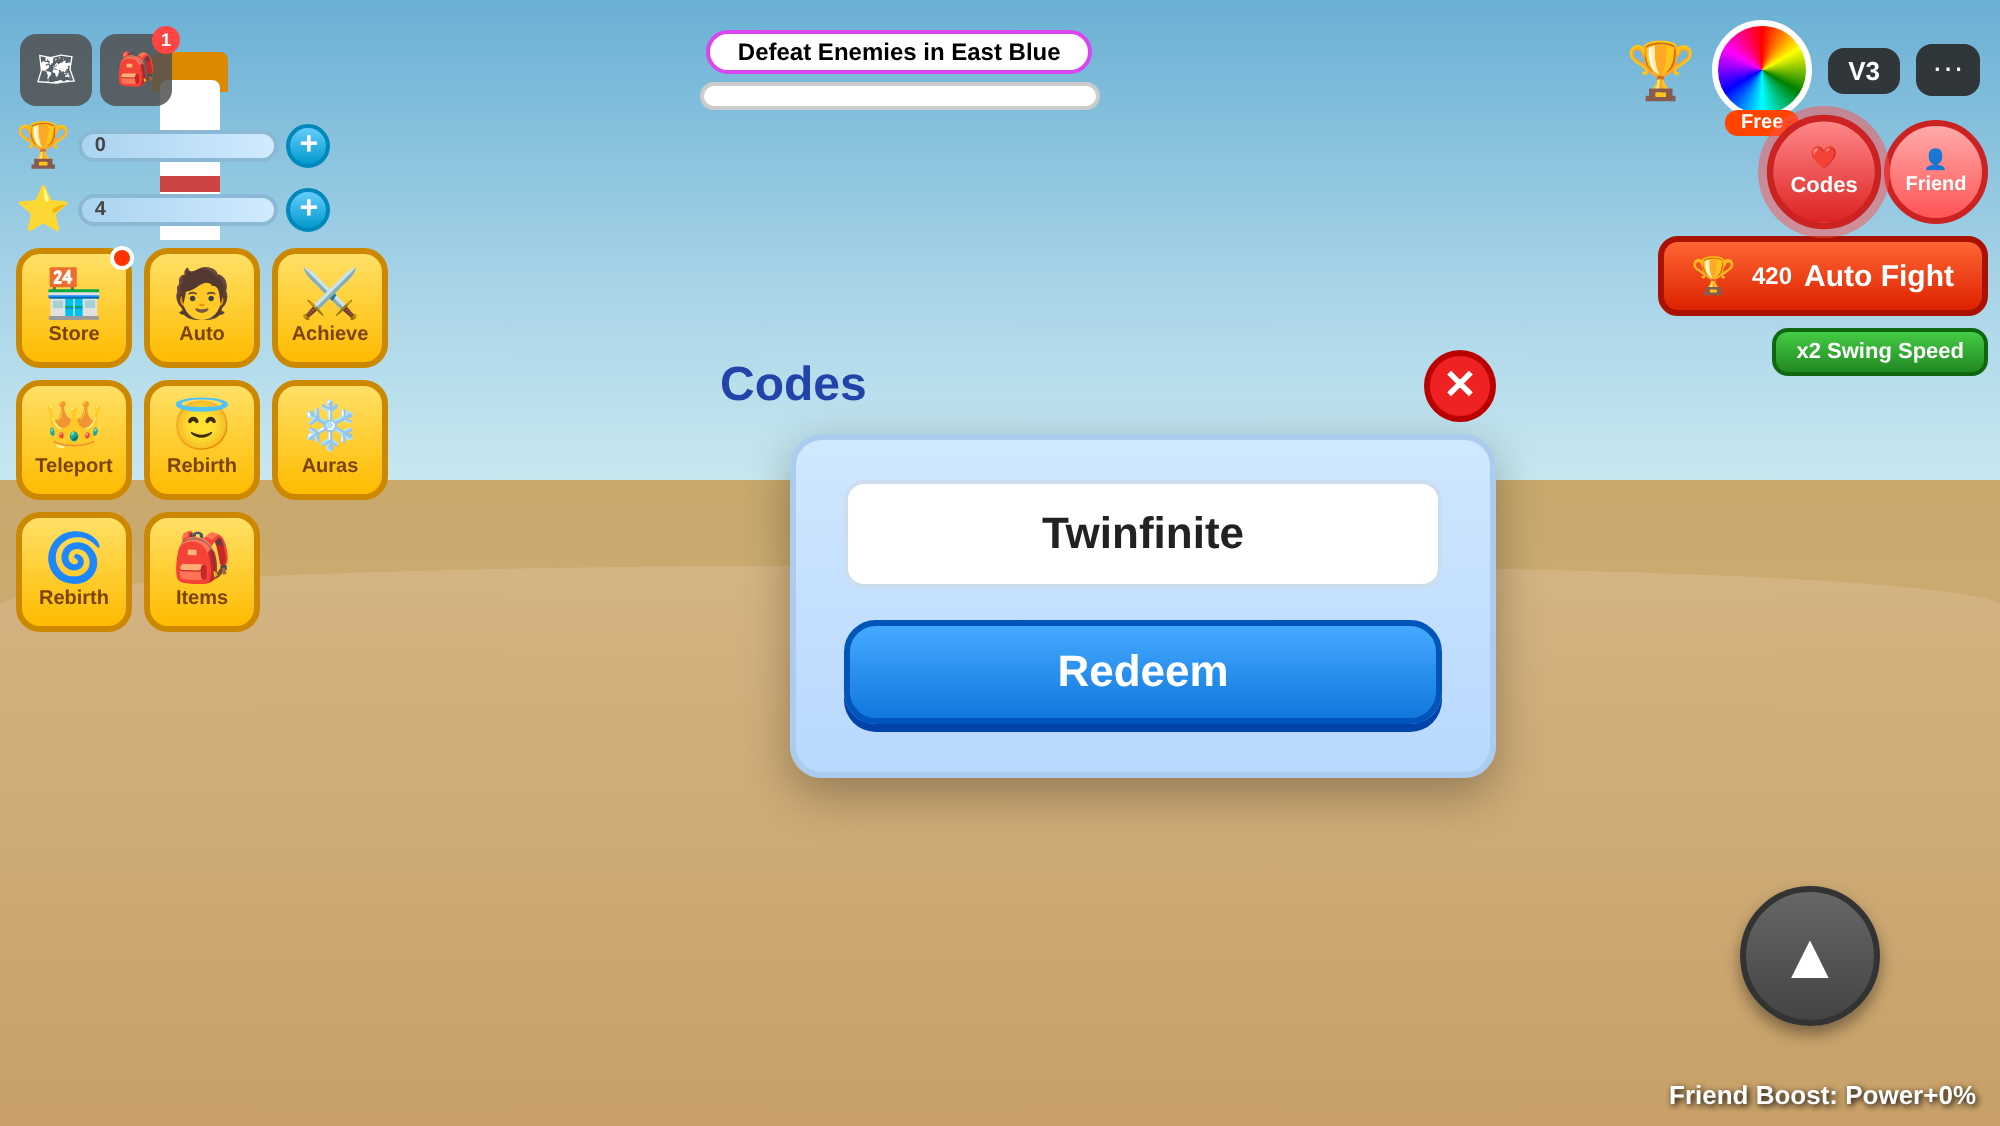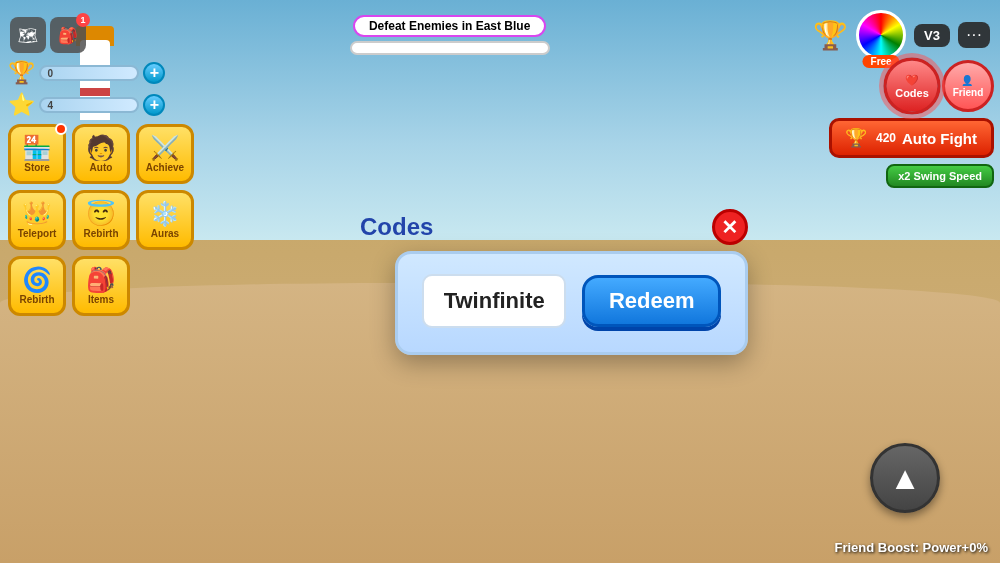--- a/index.html
+++ b/index.html
@@ -304,21 +304,21 @@
       font-weight: bold;
       border: 3px solid #bb0000;
     }
 
     .dialog-body {
       background: linear-gradient(180deg, #d0e8ff 0%, #b8d8ff 100%);
       border-radius: 16px;
       border: 3px solid #aaccee;
       padding: 20px 24px 24px;
       display: flex;
-      flex-direction: row;
+      flex-direction: column;
       align-items: center;
       gap: 16px;
       box-shadow: 0 8px 24px rgba(0,0,0,0.3);
       margin-left: 47px;
     }
 
     .code-input {
       width: 100%;
       background: white;
       border-radius: 10px;

